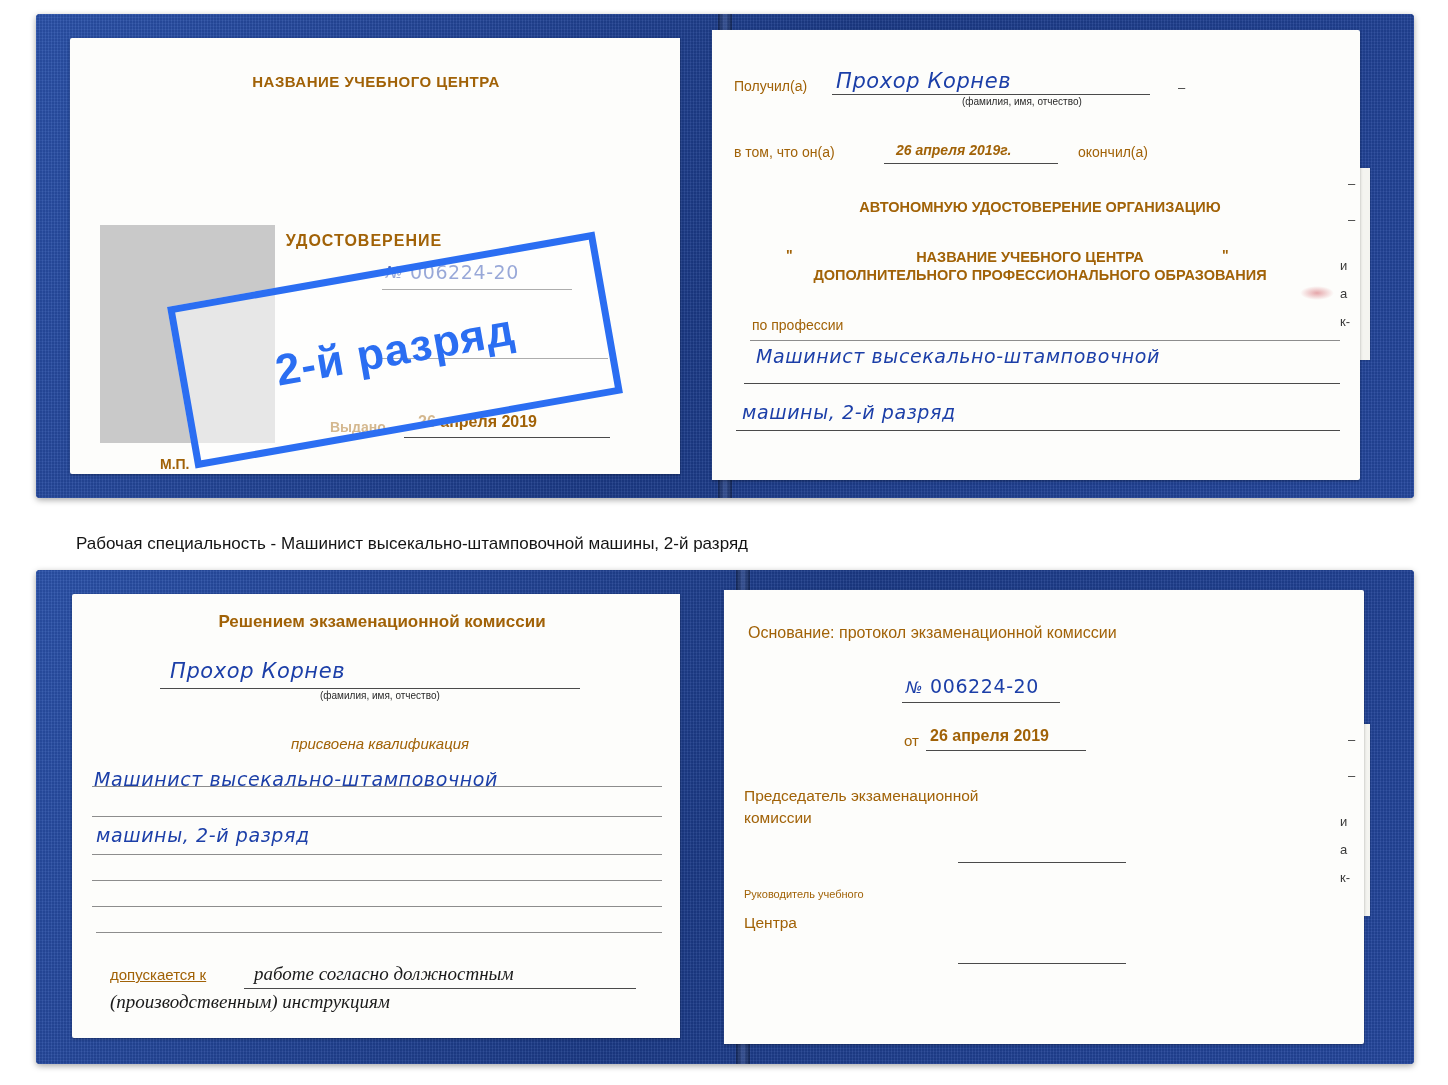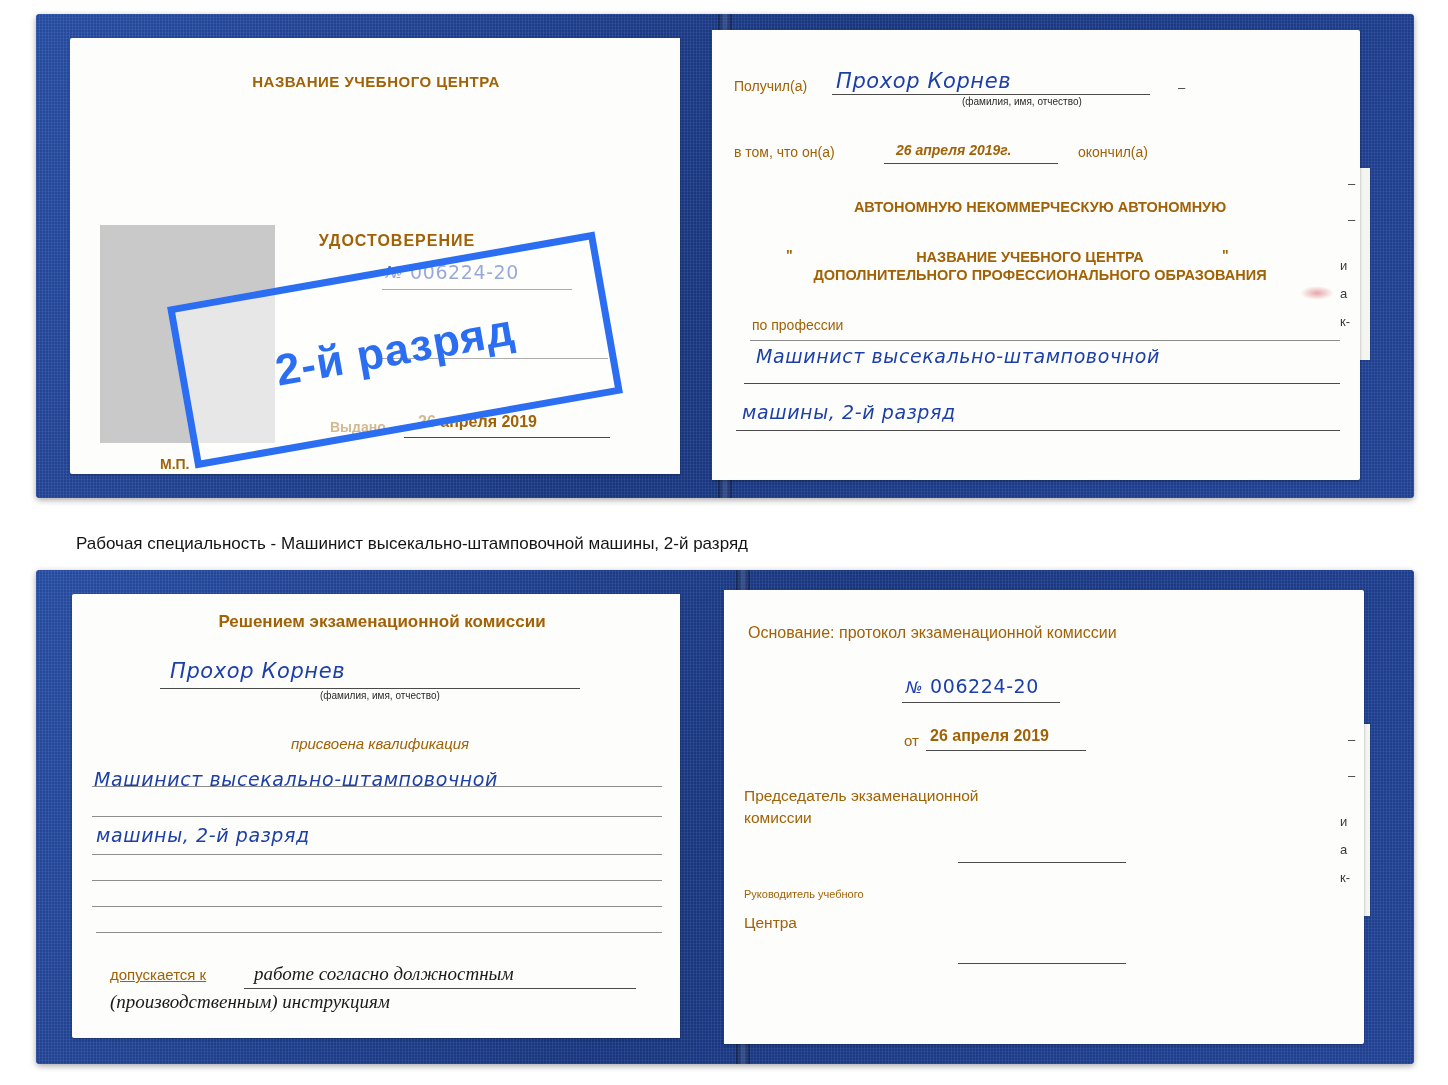--- a/index.html
+++ b/index.html
@@ -131,21 +131,21 @@
   <div class="spine" style="left:682px;"></div>
 </div>
 
 <div class="hidden-sheet" style="left:1330px; top:168px; width:40px; height:192px;"></div>
 
 <div class="page left" style="left:70px; top:38px; width:610px; height:436px;"></div>
 <div class="page right" style="left:712px; top:30px; width:648px; height:450px;"></div>
 
 <div class="t bold ctr" style="left:120px; top:73px; width:512px; font-size:15px; letter-spacing:0.5px;">НАЗВАНИЕ УЧЕБНОГО ЦЕНТРА</div>
 
-<div class="t bold ctr" style="left:257px; top:231px; width:280px; font-size:16px; letter-spacing:1px;">УДОСТОВЕРЕНИЕ</div>
+<div class="t bold ctr" style="left:224px; top:231px; width:280px; font-size:16px; letter-spacing:1px;">УДОСТОВЕРЕНИЕ</div>
 
 <div class="t hand" style="left:386px; top:263px; font-size:16px;">№</div>
 <div class="t hand" style="left:410px; top:261px; font-size:19px; font-style:normal;">006224-20</div>
 <div class="rule" style="left:382px; top:289px; width:190px;"></div>
 
 <div class="rule" style="left:382px; top:358px; width:226px;"></div>
 
 <div class="t bold" style="left:330px; top:419px; font-size:14px;">Выдано</div>
 <div class="t bold" style="left:418px; top:412px; font-size:16px;">26 апреля 2019</div>
 <div class="rule" style="left:404px; top:437px; width:206px;"></div>
@@ -160,21 +160,21 @@
 <div class="t hand" style="left:836px; top:68px; font-size:21px;">Прохор Корнев</div>
 <div class="rule" style="left:832px; top:94px; width:318px;"></div>
 <div class="t tiny" style="left:962px; top:96px;">(фамилия, имя, отчество)</div>
 <div class="dash" style="left:1178px; top:80px;">–</div>
 
 <div class="t" style="left:734px; top:144px; font-size:14px;">в том, что он(а)</div>
 <div class="t bold" style="left:896px; top:142px; font-size:14px; font-style:italic;">26 апреля 2019г.</div>
 <div class="rule" style="left:884px; top:163px; width:174px;"></div>
 <div class="t" style="left:1078px; top:144px; font-size:14px;">окончил(а)</div>
 
-<div class="t bold ctr" style="left:740px; top:198px; width:600px; font-size:14.5px;">АВТОНОМНУЮ НЕКОММЕРЧЕСКУЮ АВТОНОМНУЮ</div>
+<div class="t bold ctr" style="left:740px; top:198px; width:600px; font-size:14.5px;">АВТОНОМНУЮ УДОСТОВЕРЕНИЕ ОРГАНИЗАЦИЮ</div>
 <div class="t bold ctr" style="left:728px; top:222px; width:624px; font-size:14.5px;margin-top:44px;">ДОПОЛНИТЕЛЬНОГО ПРОФЕССИОНАЛЬНОГО ОБРАЗОВАНИЯ</div>
 <div class="t bold" style="left:786px; top:247px; font-size:14px;">"</div>
 <div class="t bold ctr" style="left:800px; top:248px; width:460px; font-size:14.5px;">НАЗВАНИЕ УЧЕБНОГО ЦЕНТРА</div>
 <div class="t bold" style="left:1222px; top:247px; font-size:14px;">"</div>
 
 <div class="smudge" style="left:1300px; top:286px;"></div>
 
 <div class="t" style="left:752px; top:317px; font-size:14px;">по профессии</div>
 <div class="rule light" style="left:750px; top:340px; width:590px;"></div>
 <div class="t hand" style="left:756px; top:345px; font-size:19px;">Машинист высекально-штамповочной</div>

